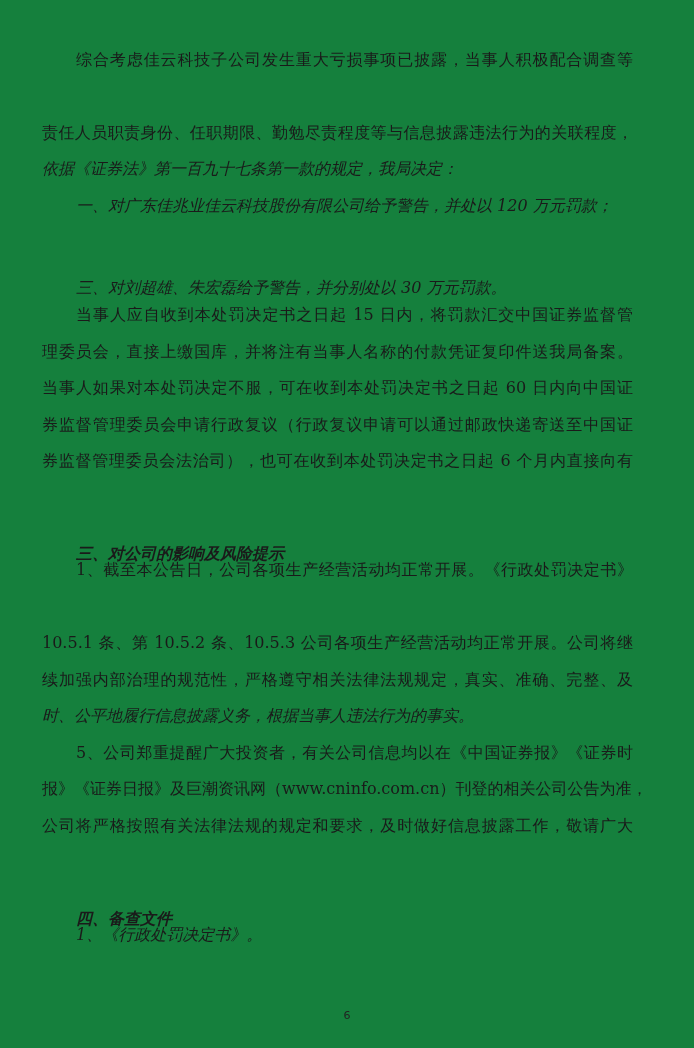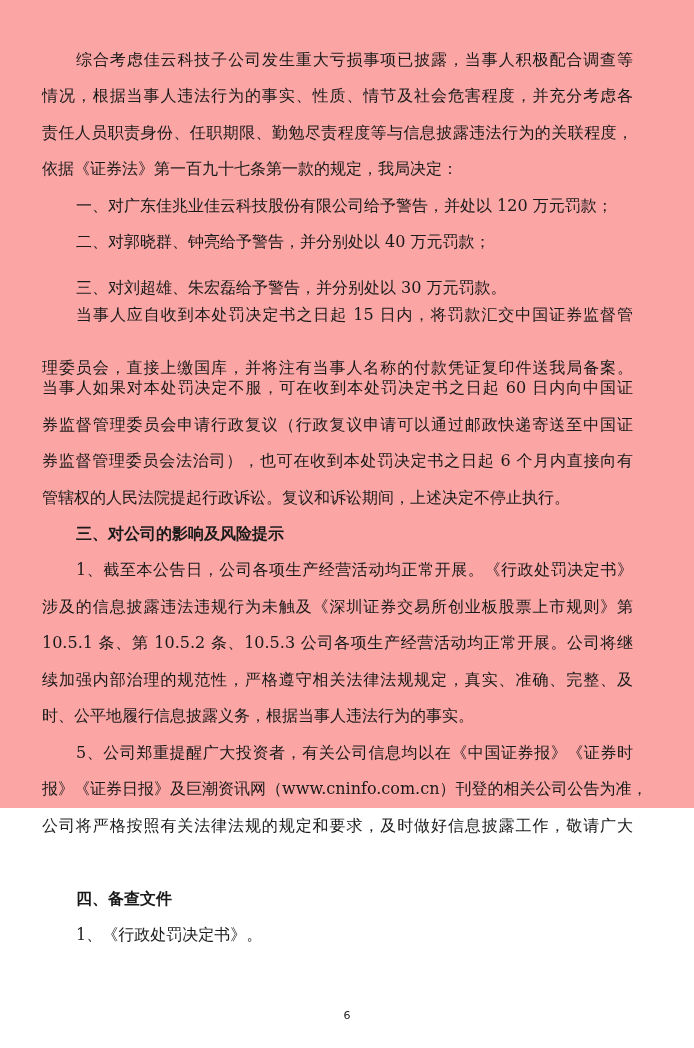--- a/index.html
+++ b/index.html
@@ -13,83 +13,81 @@
     position: relative;
     overflow: hidden;
     font-family: "DejaVu Serif", "Liberation Serif", serif;
     color: #1a1a1a;
   }
   .page {
     position: absolute;
     left: 0;
     top: 0;
     width: 694px;
-    height: 808px;
-    background: #fca5a5;
+    height: 1048px;
+    background: #15803d;
   }
   .line {
     position: absolute;
     left: 42px;
     width: 591px;
     height: 24px;
     line-height: 24px;
     font-size: 16px;
     white-space: nowrap;
     text-align: justify;
     text-align-last: justify;
     letter-spacing: 0;
   }
   .line.last {
     text-align-last: left;
+    font-style: italic;
   }
   .line.indent {
     left: 76px;
     width: 557px;
   }
   .line.heading {
     font-weight: bold;
     font-family: "DejaVu Sans", "Liberation Sans", sans-serif;
     font-size: 16px;
+    margin-top: 20px;
   }
   .page-number {
     position: absolute;
     left: 0;
     width: 694px;
     top: 1009px;
     text-align: center;
     font-family: "DejaVu Sans", "Liberation Sans", sans-serif;
     font-size: 11px;
     color: #222;
   }
 </style>
 </head>
 <body>
 
 <div class="page">
 
   <div class="line indent" style="top:48px">综合考虑佳云科技子公司发生重大亏损事项已披露，当事人积极配合调查等</div>
-  <div class="line" style="top:84px">情况，根据当事人违法行为的事实、性质、情节及社会危害程度，并充分考虑各</div>
   <div class="line" style="top:121px">责任人员职责身份、任职期限、勤勉尽责程度等与信息披露违法行为的关联程度，</div>
   <div class="line last" style="top:157px">依据《证券法》第一百九十七条第一款的规定，我局决定：</div>
 
   <div class="line indent last" style="top:194px">一、对广东佳兆业佳云科技股份有限公司给予警告，并处以 120 万元罚款；</div>
-  <div class="line indent last" style="top:230px">二、对郭晓群、钟亮给予警告，并分别处以 40 万元罚款；</div>
   <div class="line indent last" style="top:276px">三、对刘超雄、朱宏磊给予警告，并分别处以 30 万元罚款。</div>
 
   <div class="line indent" style="top:303px">当事人应自收到本处罚决定书之日起 15 日内，将罚款汇交中国证券监督管</div>
-  <div class="line" style="top:356px">理委员会，直接上缴国库，并将注有当事人名称的付款凭证复印件送我局备案。</div>
+  <div class="line" style="top:340px">理委员会，直接上缴国库，并将注有当事人名称的付款凭证复印件送我局备案。</div>
   <div class="line" style="top:376px">当事人如果对本处罚决定不服，可在收到本处罚决定书之日起 60 日内向中国证</div>
   <div class="line" style="top:413px">券监督管理委员会申请行政复议（行政复议申请可以通过邮政快递寄送至中国证</div>
   <div class="line" style="top:449px">券监督管理委员会法治司），也可在收到本处罚决定书之日起 6 个月内直接向有</div>
-  <div class="line last" style="top:486px">管辖权的人民法院提起行政诉讼。复议和诉讼期间，上述决定不停止执行。</div>
 
   <div class="line indent last heading" style="top:522px">三、对公司的影响及风险提示</div>
 
   <div class="line indent" style="top:558px">1、截至本公告日，公司各项生产经营活动均正常开展。《行政处罚决定书》</div>
-  <div class="line" style="top:595px">涉及的信息披露违法违规行为未触及《深圳证券交易所创业板股票上市规则》第</div>
   <div class="line" style="top:631px">10.5.1 条、第 10.5.2 条、10.5.3 公司各项生产经营活动均正常开展。公司将继</div>
   <div class="line" style="top:668px">续加强内部治理的规范性，严格遵守相关法律法规规定，真实、准确、完整、及</div>
   <div class="line last" style="top:704px">时、公平地履行信息披露义务，根据当事人违法行为的事实。</div>
 
   <div class="line indent" style="top:741px">5、公司郑重提醒广大投资者，有关公司信息均以在《中国证券报》《证券时</div>
   <div class="line" style="top:777px">报》《证券日报》及巨潮资讯网（www.cninfo.com.cn）刊登的相关公司公告为准，</div>
   <div class="line" style="top:814px">公司将严格按照有关法律法规的规定和要求，及时做好信息披露工作，敬请广大</div>
 
   <div class="line indent last heading" style="top:887px">四、备查文件</div>
 

